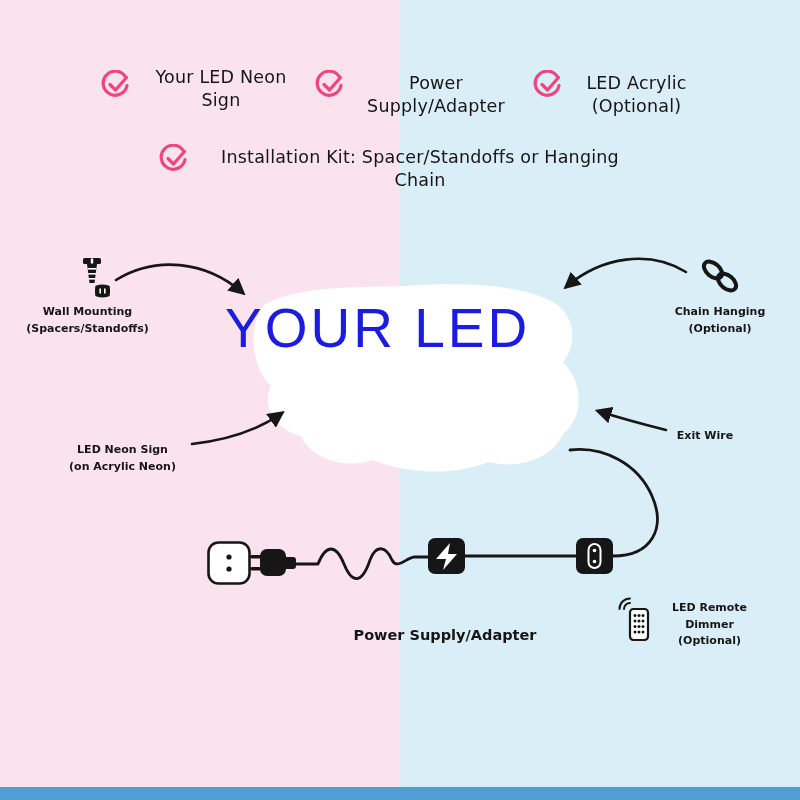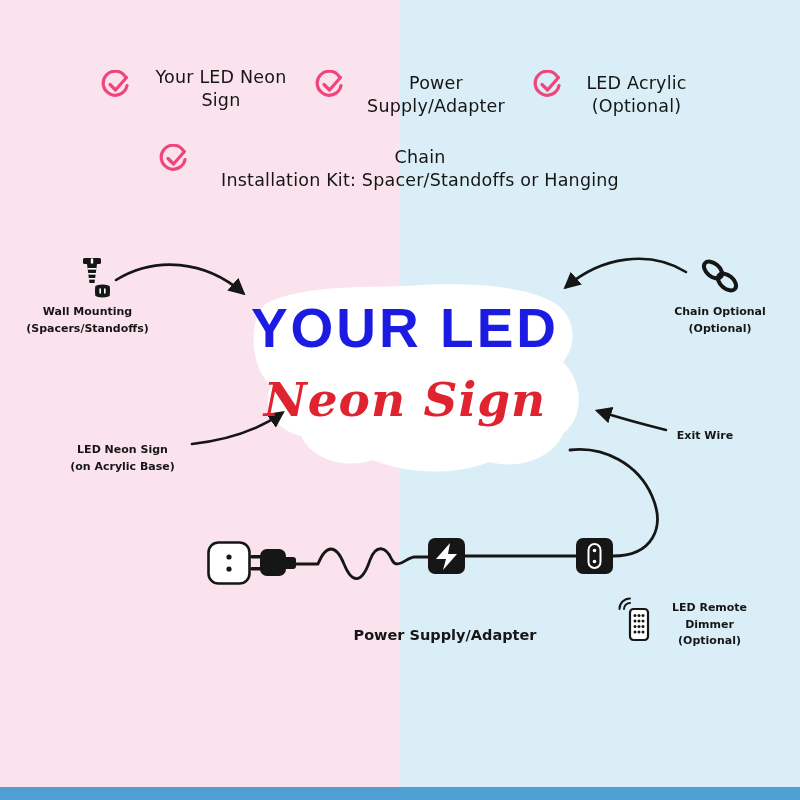--- a/index.html
+++ b/index.html
@@ -16,22 +16,22 @@
   .art{left:0;top:0;pointer-events:none;}
   .chk{fill:none;stroke:var(--check);stroke-width:3.2;stroke-linecap:round;stroke-linejoin:round;}
   .wire{fill:none;stroke:var(--ink);stroke-width:2.8;stroke-linecap:round;stroke-linejoin:round;}
   .arrow{fill:none;stroke:var(--ink);stroke-width:2.6;stroke-linecap:round;}
   .ink{fill:var(--ink);}
   .lbl{position:absolute;color:var(--ink);text-align:center;}
   .lbl .ln{display:block;}
   .big{font-size:17.5px;line-height:23px;font-weight:500;letter-spacing:.2px;}
   .small{font-size:11px;line-height:16.5px;font-weight:600;}
   .mid{font-size:14.5px;line-height:18px;font-weight:600;margin-top:17px;}
-  .sign1{position:absolute;left:225px;top:296px;width:360px;text-align:center;z-index:4;
-    font-family:"Liberation Sans",sans-serif;font-size:55px;font-weight:700;
+  .sign1{position:absolute;left:225px;top:296px;width:360px;text-align:left;z-index:4;
+    font-family:"Liberation Sans",sans-serif;font-size:55px;font-weight:400;
     letter-spacing:3px;color:var(--sign-blue);}
   .sign2{position:absolute;left:225px;top:372px;width:360px;text-align:center;z-index:4;
     font-family:"DejaVu Serif",serif;font-style:italic;font-weight:600;
     font-size:47px;letter-spacing:1px;color:var(--sign-red);}
   .blob{z-index:2;}
   .z3{z-index:3;}
 </style>
 </head>
 <body>
 
@@ -108,26 +108,25 @@
   </div>
   <div class="lbl big" style="left:346px;top:72px;width:180px">
     <span class="ln">Power</span>
     <span class="ln">Supply/Adapter</span>
   </div>
   <div class="lbl big" style="left:564px;top:72px;width:145px">
     <span class="ln">LED Acrylic</span>
     <span class="ln">(Optional)</span>
   </div>
   <div class="lbl big" style="left:190px;top:146px;width:460px">
+    <span class="ln">Installation Kit: Spacer/Standoffs or Hanging</span>
     <span class="ln">Chain</span>
-    <span class="ln">Installation Kit: Spacer/Standoffs or Hanging</span>
   </div>
 
   <div class="sign1">YOUR LED</div>
-  <div class="sign2">Neon Sign</div>
 
   <svg class="z3" style="left:76px;top:256px" width="38" height="44" viewBox="0 0 38 44">
     <rect class="ink" x="7" y="2" width="18" height="6" rx="1.5"></rect>
     <rect x="14.8" y="2.5" width="2.4" height="5" fill="#ffffff"></rect>
     <polygon class="ink" points="11,8 21,8 18.5,27 13.5,27"></polygon>
     <rect x="11.5" y="12" width="9" height="1.6" fill="#ffffff"></rect>
     <rect x="12.2" y="17" width="7.8" height="1.6" fill="#ffffff"></rect>
     <rect x="12.9" y="22" width="6.4" height="1.6" fill="#ffffff"></rect>
     <rect class="ink" x="19" y="31" width="15" height="8" rx="2"></rect>
     <ellipse class="ink" cx="26.5" cy="31" rx="7.5" ry="2.6"></ellipse>
@@ -164,27 +163,27 @@
       <circle class="ink" cx="23" cy="36" r="1.5"></circle>
       <circle class="ink" cx="27" cy="36" r="1.5"></circle>
   </svg>
 
   <div class="lbl small z3" style="left:5px;top:304px;width:165px">
     <span class="ln">Wall Mounting</span>
     <span class="ln">(Spacers/Standoffs)</span>
   </div>
 
   <div class="lbl small z3" style="left:645px;top:304px;width:150px">
-    <span class="ln">Chain Optional</span>
+    <span class="ln">Chain Hanging</span>
     <span class="ln">(Optional)</span>
   </div>
 
   <div class="lbl small z3" style="left:40px;top:442px;width:165px">
     <span class="ln">LED Neon Sign</span>
-    <span class="ln">(on Acrylic Base)</span>
+    <span class="ln">(on Acrylic Neon)</span>
   </div>
 
   <div class="lbl small z3" style="left:655px;top:428px;width:100px">
     <span class="ln">Exit Wire</span>
   </div>
 
   <div class="lbl mid z3" style="left:320px;top:609px;width:250px">
     <span class="ln">Power Supply/Adapter</span>
   </div>
 

